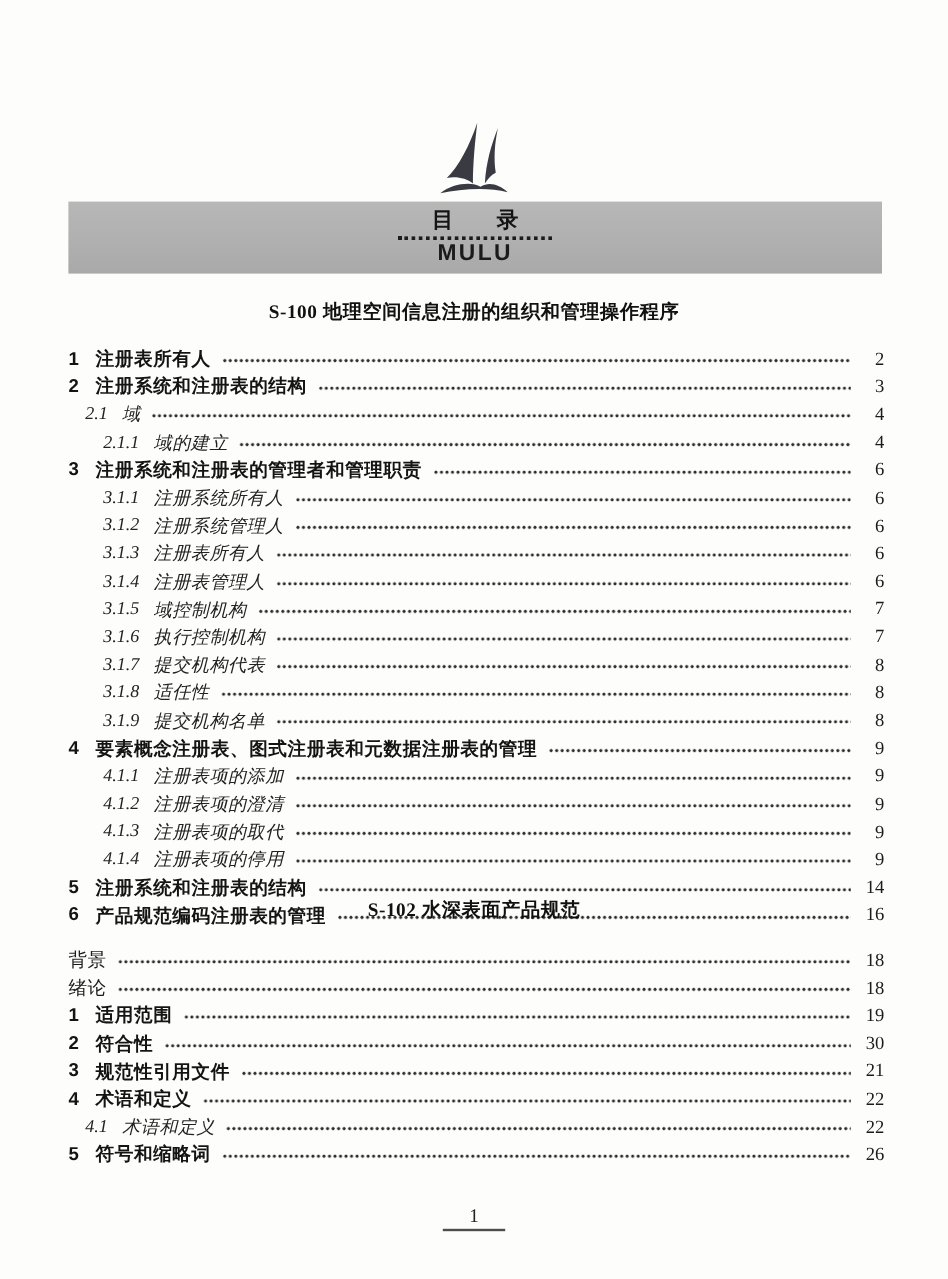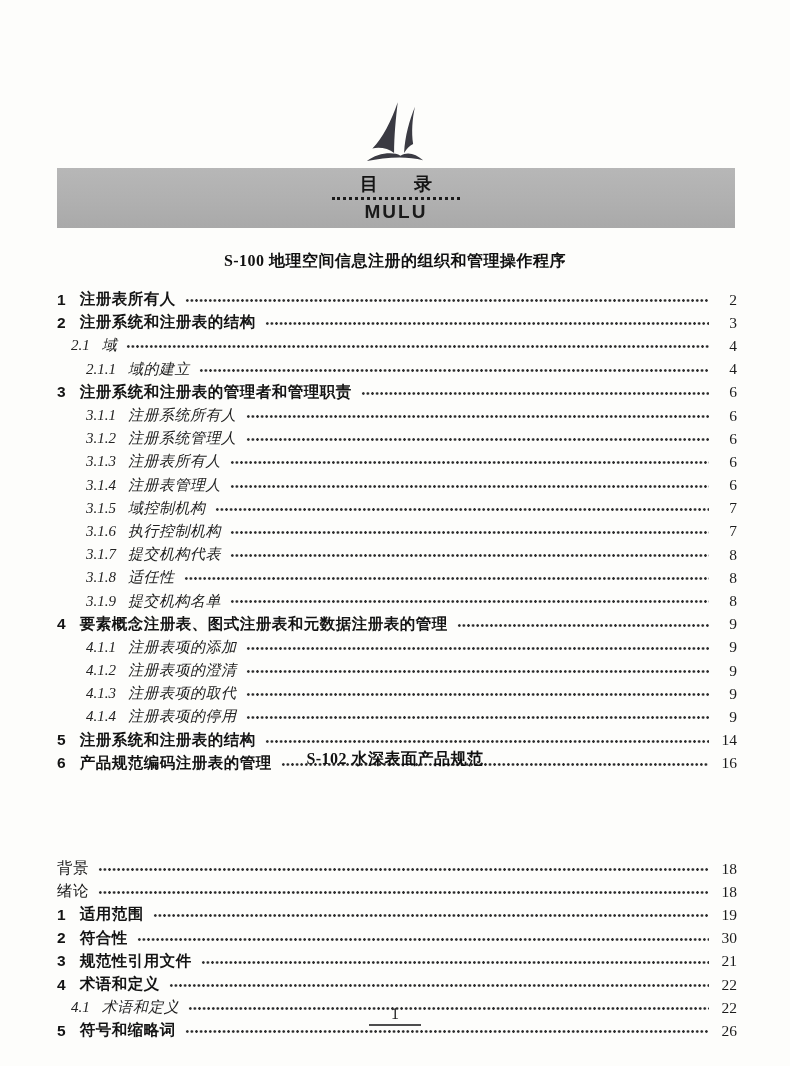--- a/index.html
+++ b/index.html
@@ -82,21 +82,21 @@
   #sec0 .section-title { top: 251px; }
   #sec1 .section-title { top: 749px; }
 
   
   .toc-list {
     position: absolute;
     left: 57px;
     width: 680px;
   }
   #sec0 .toc-list { top: 288px; }
-  #sec1 .toc-list { top: 857px; }
+  #sec1 .toc-list { top: 789px; }
 
   .toc-row {
     display: flex;
     align-items: center;
     height: 23.2px;
     font-size: 15px;
   }
   .toc-row .num {
     flex: 0 0 auto;
     margin-right: 12px;

